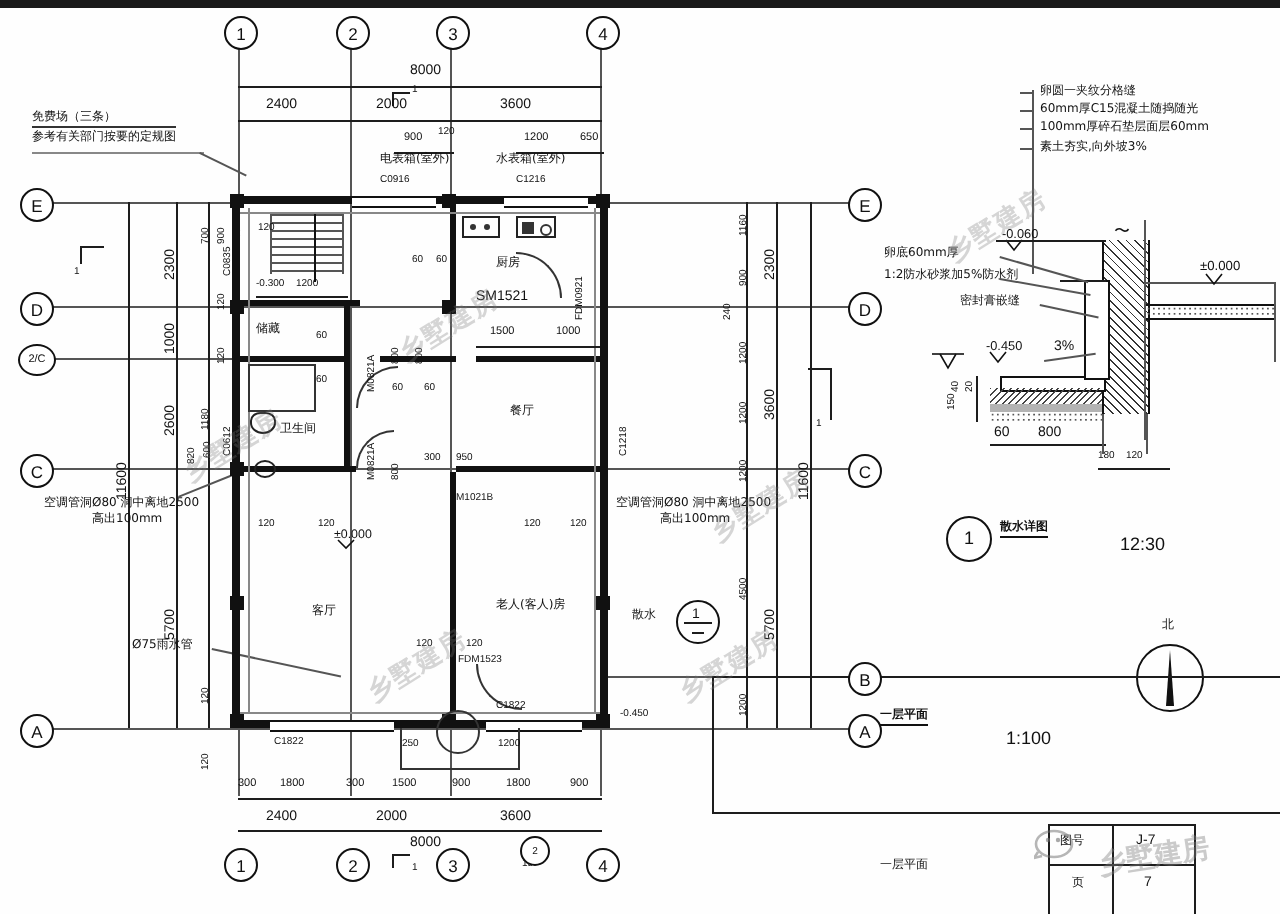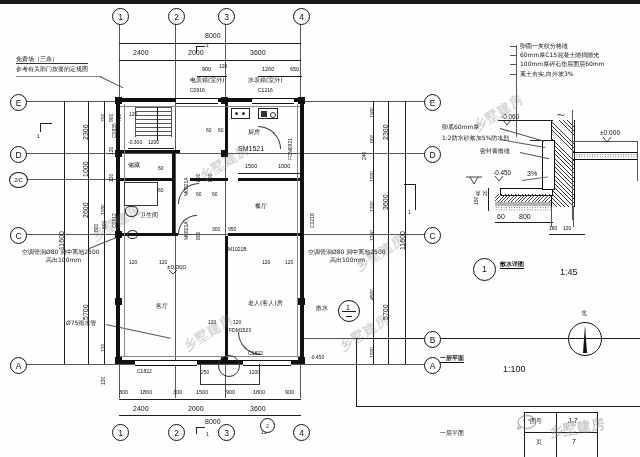--- a/index.html
+++ b/index.html
@@ -461,21 +461,21 @@
   <div class="ln h" style="left:549px;top:234px;width:36px;"></div>
 
   <div class="ln v thin" style="left:551px;top:207px;height:20px;"></div>
   <div class="ln v thin" style="left:573px;top:207px;height:20px;"></div>
   <div class="ln v thin" style="left:637px;top:141px;height:40px;"></div>
 
   <div class="abs" style="left:473px;top:258px;width:21px;height:21px;border:1.1px solid #111;border-radius:50%;display:flex;align-items:center;justify-content:center;">
     <span class="txt t9" style="position:static;">1</span>
   </div>
   <div class="txt cn t12 uline" style="left:500px;top:261px;">散水详图</div>
-  <div class="txt t9" style="left:560px;top:268px;">1:45</div>
+  <div class="txt t9" style="left:560px;top:268px;">12:30</div>
 
   <div class="ln h" style="left:356px;top:406px;width:284px;height:1.2px;"></div>
   <div class="ln v" style="left:356px;top:338px;height:68px;"></div>
   <div class="ln h" style="left:356px;top:338px;width:284px;"></div>
   <div class="txt cn t8" style="left:440px;top:430px;">一层平面</div>
 
   <div class="abs" style="left:524px;top:412px;width:74px;height:45px;">
     <div class="ln v" style="left:0;top:0;height:45px;"></div>
     <div class="ln v" style="left:32px;top:0;height:45px;"></div>
     <div class="ln v" style="left:73px;top:0;height:45px;"></div>

